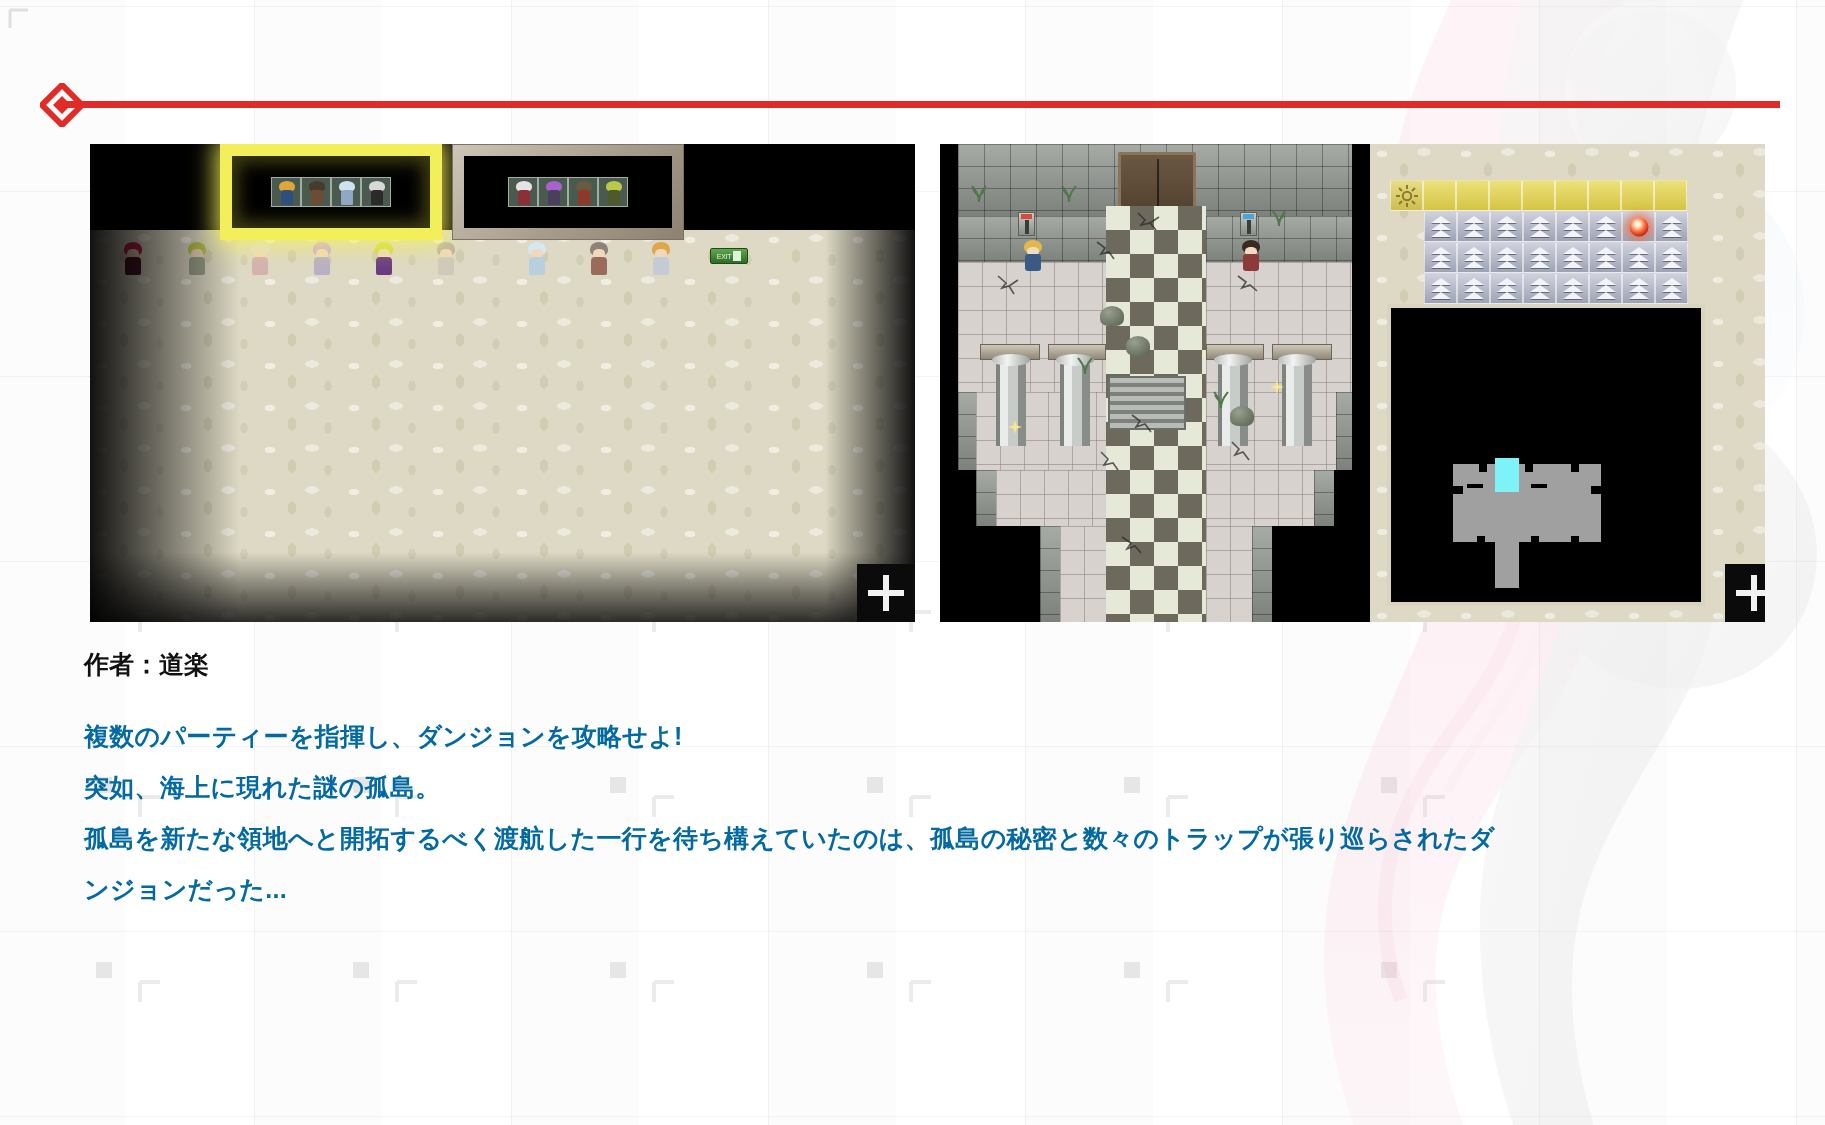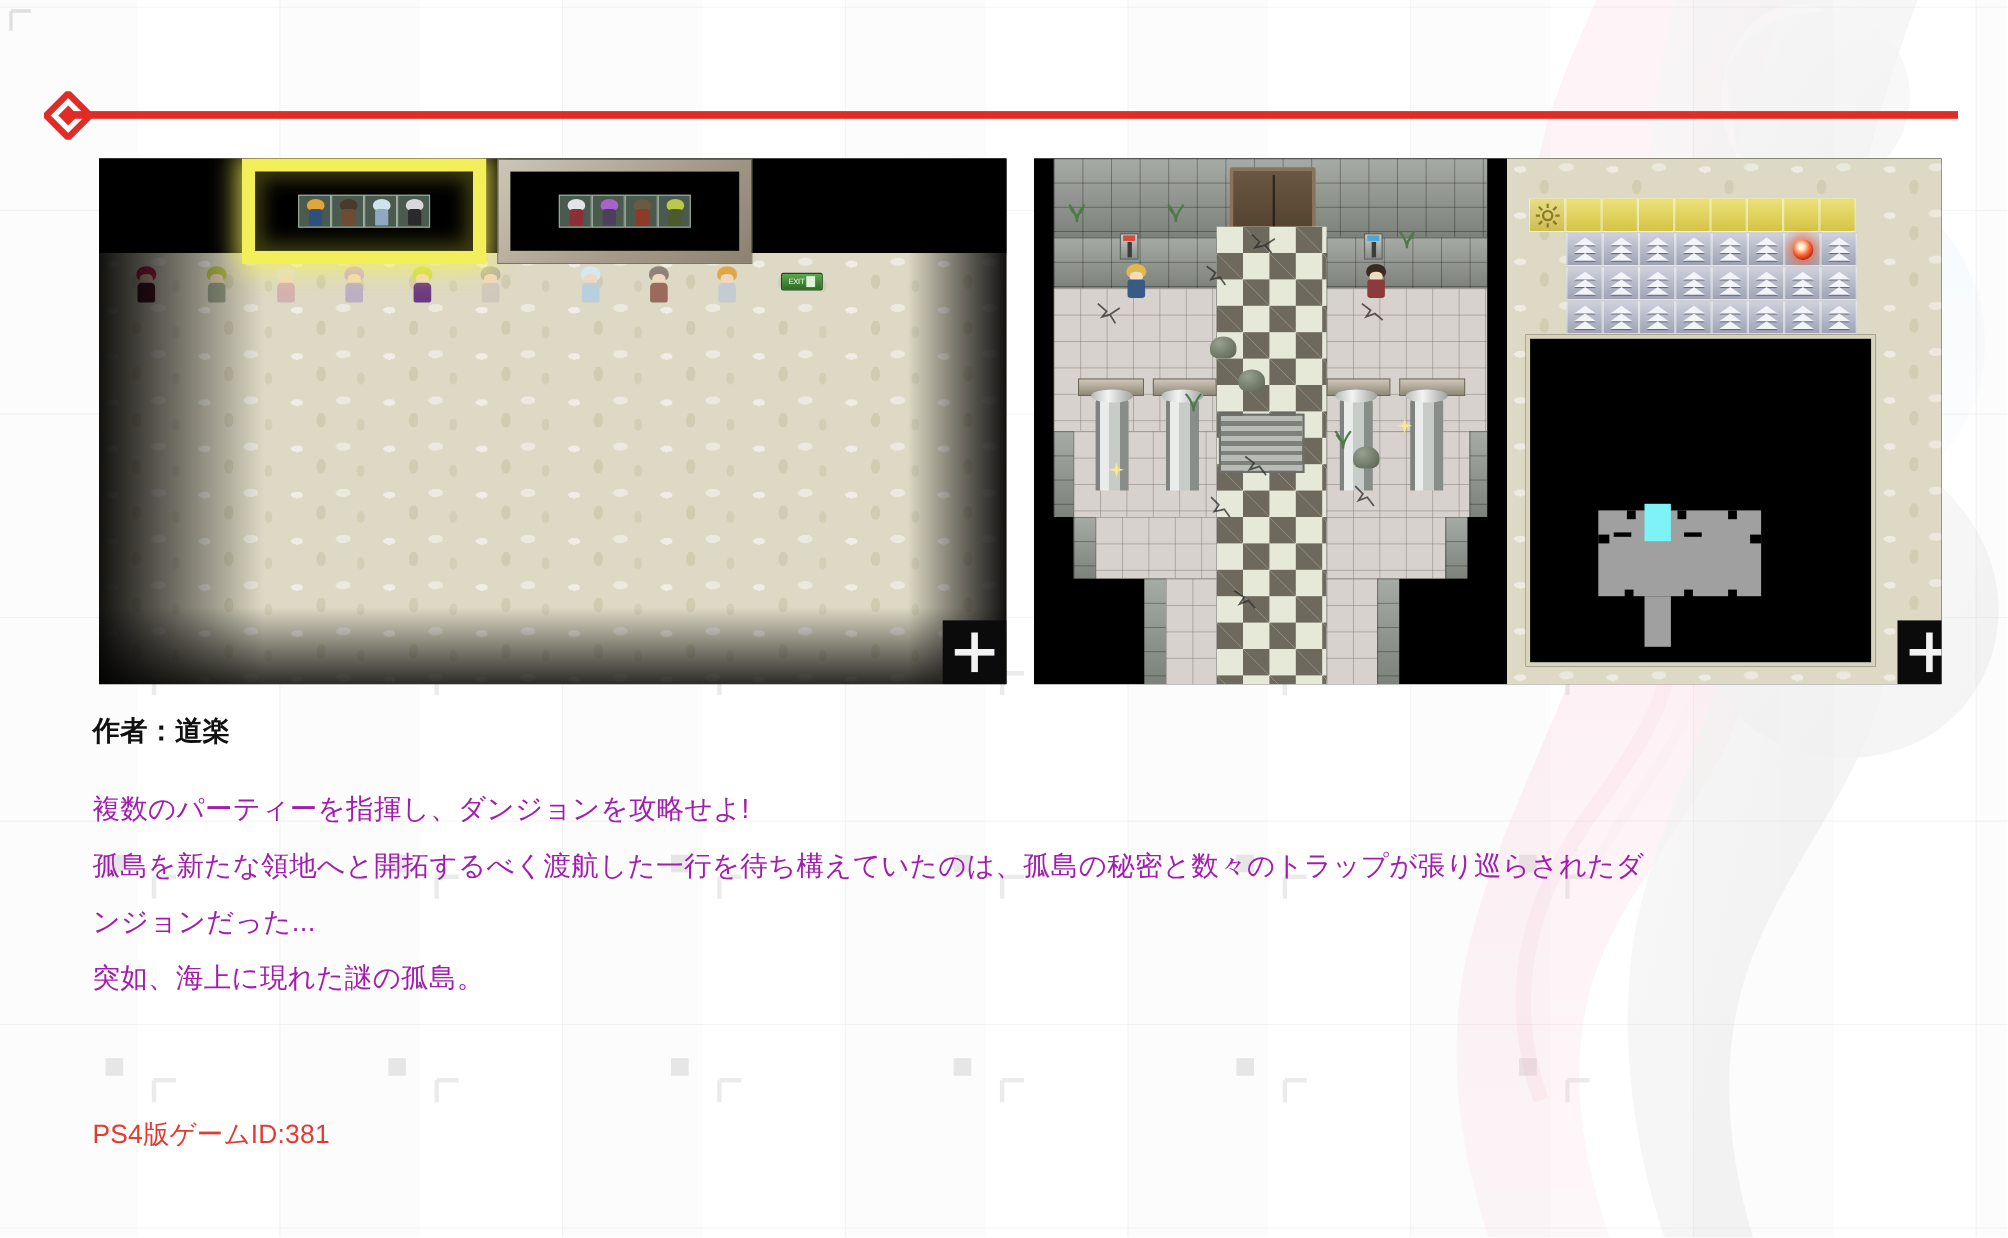--- a/index.html
+++ b/index.html
@@ -524,22 +524,23 @@
     color: #111111;
     white-space: nowrap;
   }
   #description {
     position: absolute;
     left: 84px;
     top: 63px;
     width: 1418px;
     font-size: 25px;
     line-height: 51px;
-    color: #a21caf;
+    color: #0369a1;
     letter-spacing: .3px;
+    font-weight: bold;
   }
   #description p { margin: 0; }
   #ids {
     position: absolute;
     left: 84px;
     top: 358px;
     font-size: 24px;
     line-height: 51px;
     color: #e03c32;
     letter-spacing: .2px;
@@ -1023,20 +1024,19 @@
       <span class="plus-v"></span>
     </div>
   </div>
 </div>
 
 <div id="content">
   <div id="author">作者：道楽</div>
 
   <div id="description">
     <p>複数のパーティーを指揮し、ダンジョンを攻略せよ!</p>
+    <p>突如、海上に現れた謎の孤島。</p>
     <p>孤島を新たな領地へと開拓するべく渡航した一行を待ち構えていたのは、孤島の秘密と数々のトラップが張り巡らされたダンジョンだった...</p>
-    <p>突如、海上に現れた謎の孤島。</p>
   </div>
 
   <div id="ids">
-    <p>PS4版ゲームID:381</p>
   </div>
 </div>
 
 </body></html>

